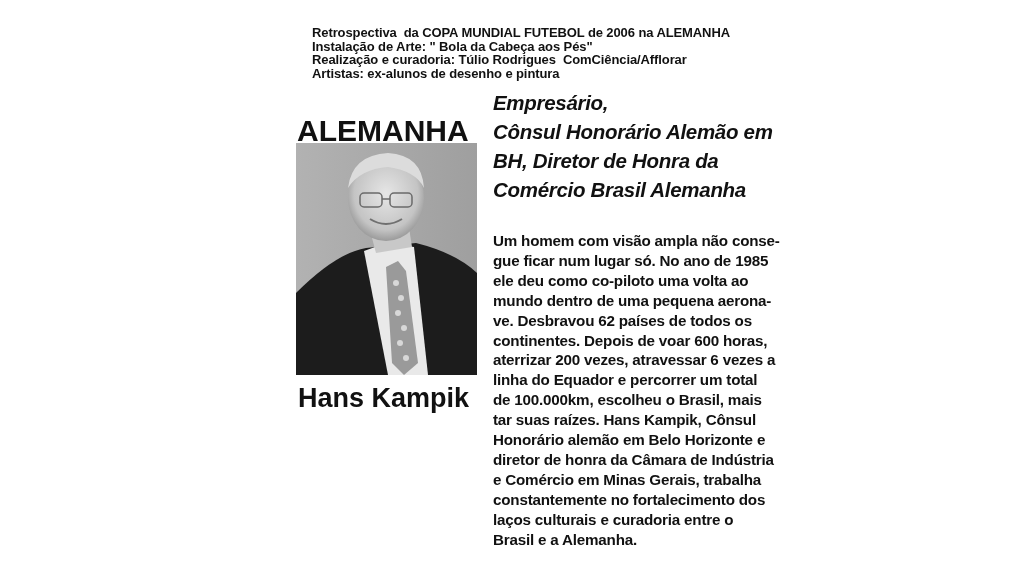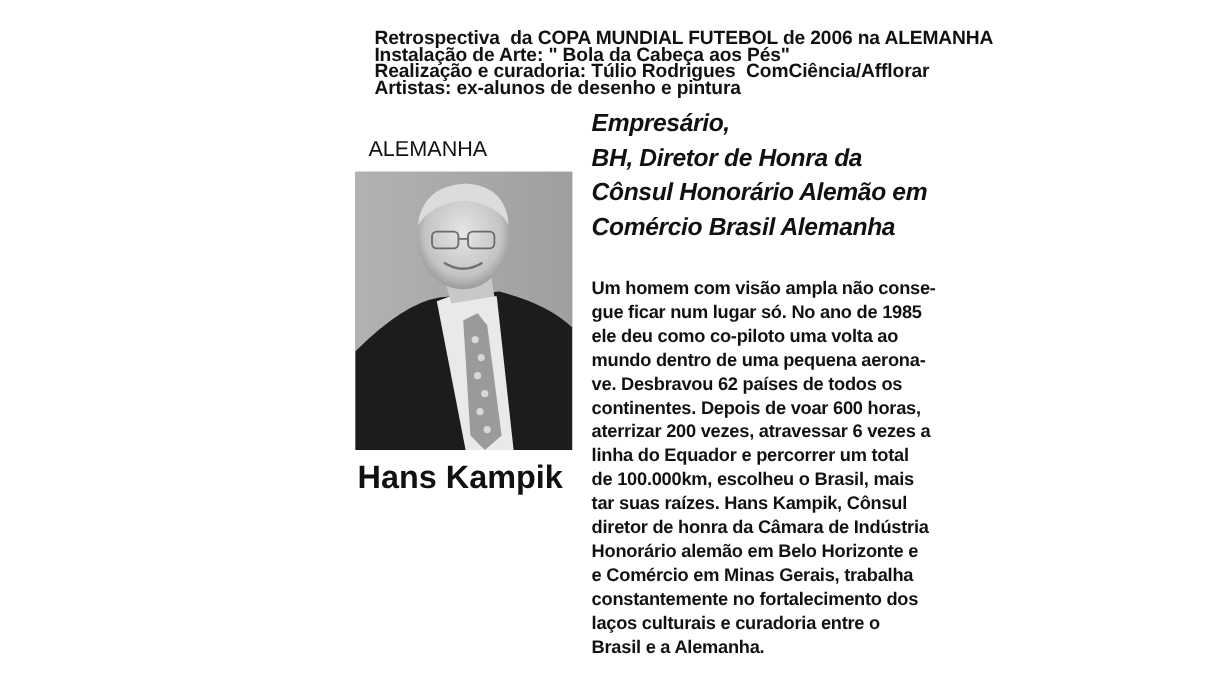--- a/index.html
+++ b/index.html
@@ -1,20 +1,20 @@
 <!DOCTYPE html>
 <html><head>
 <meta charset="utf-8">
 <style>
   html, body { margin:0; padding:0; background:#ffffff; }
   body { width:1024px; height:576px; position:relative; overflow:hidden;
          font-family:"Liberation Sans", "DejaVu Sans", sans-serif; color:#111; }
-  .header { position:absolute; left:312px; top:26px; font-size:16px; font-weight:bold; line-height:13.5px; letter-spacing:-0.1px; }
+  .header { position:absolute; left:312px; top:26px; font-size:13px; font-weight:bold; line-height:13.5px; letter-spacing:-0.1px; }
   .header div { white-space:pre; }
-  .country { position:absolute; left:307px; top:114px; font-size:18px; font-weight:normal; letter-spacing:0px; }
+  .country { position:absolute; left:297px; top:114px; font-size:30px; font-weight:bold; letter-spacing:0px; }
   .photo { position:absolute; left:296px; top:143px; width:181px; height:232px; overflow:hidden; background:#a9a9a9; }
   .name { position:absolute; left:298px; top:383px; font-size:27px; font-weight:bold; }
   .title { position:absolute; left:493px; top:88px; font-size:20.5px; font-weight:bold; line-height:29px; letter-spacing:-0.3px;font-style:italic; }
   .title div { white-space:nowrap; }
   .body { position:absolute; left:493px; top:231px; font-size:15.2px; font-weight:bold; line-height:19.9px; letter-spacing:-0.2px; }
   .body div { white-space:pre; }
 </style>
 </head>
 <body>
 
@@ -67,35 +67,35 @@
     <line x1="86" y1="56" x2="94" y2="56" stroke="#6a6a6a" stroke-width="1.5"></line>
 
     <path d="M74 76 Q90 86 106 76" fill="none" stroke="#707070" stroke-width="2"></path>
   </svg>
 </div>
 
 <div class="name">Hans Kampik</div>
 
 <div class="title">
   <div>Empresário,</div>
+  <div>Cônsul Honorário Alemão em</div>
   <div>BH, Diretor de Honra da</div>
-  <div>Cônsul Honorário Alemão em</div>
   <div>Comércio Brasil Alemanha</div>
 </div>
 
 <div class="body">
   <div>Um homem com visão ampla não conse-</div>
   <div>gue ficar num lugar só. No ano de 1985</div>
   <div>ele deu como co-piloto uma volta ao</div>
   <div>mundo dentro de uma pequena aerona-</div>
   <div>ve. Desbravou 62 países de todos os</div>
   <div>continentes. Depois de voar 600 horas,</div>
   <div>aterrizar 200 vezes, atravessar 6 vezes a</div>
   <div>linha do Equador e percorrer um total</div>
   <div>de 100.000km, escolheu o Brasil, mais</div>
   <div>tar suas raízes. Hans Kampik, Cônsul</div>
+  <div>Honorário alemão em Belo Horizonte e</div>
   <div>diretor de honra da Câmara de Indústria</div>
-  <div>Honorário alemão em Belo Horizonte e</div>
   <div>e Comércio em Minas Gerais, trabalha</div>
   <div>constantemente no fortalecimento dos</div>
   <div>laços culturais e curadoria entre o</div>
   <div>Brasil e a Alemanha.</div>
 </div>
 
 </body></html>

